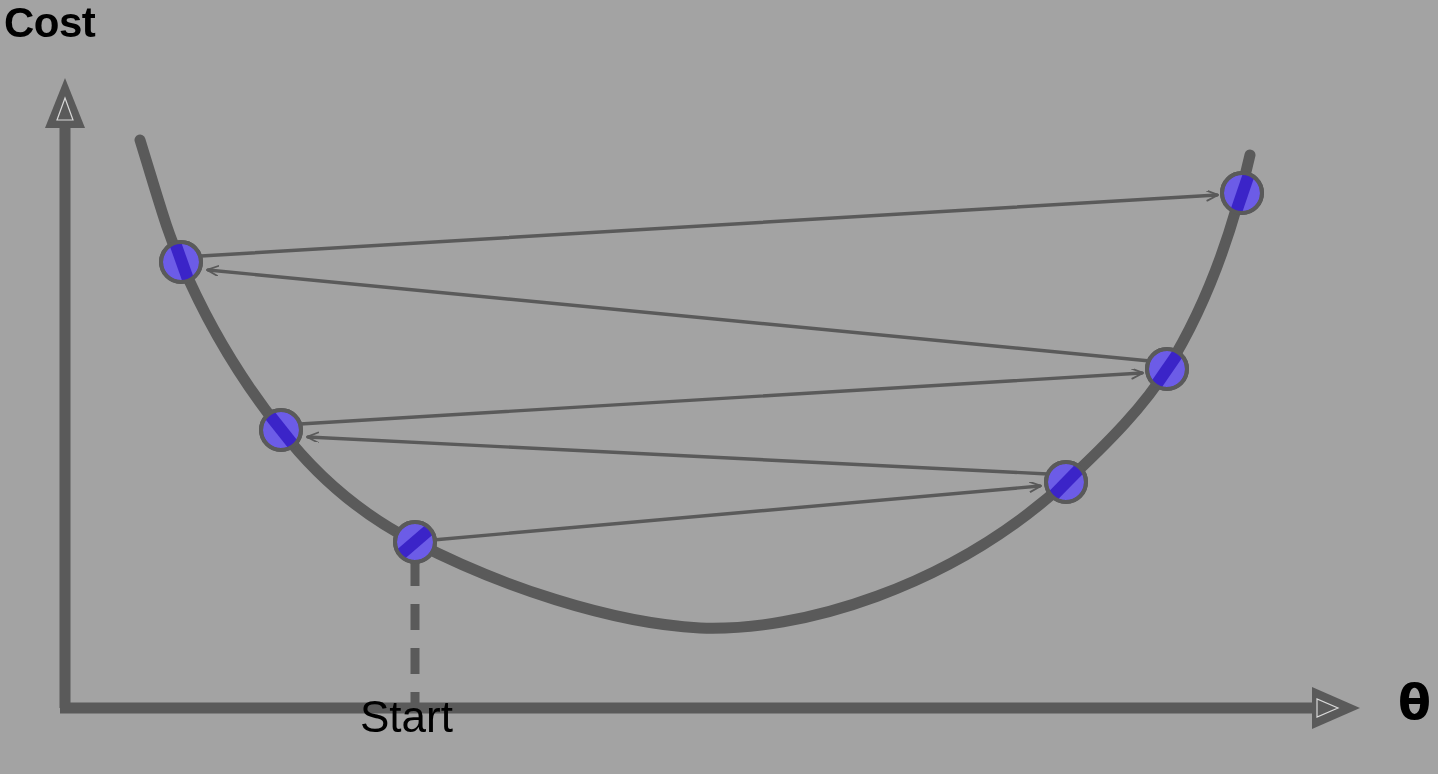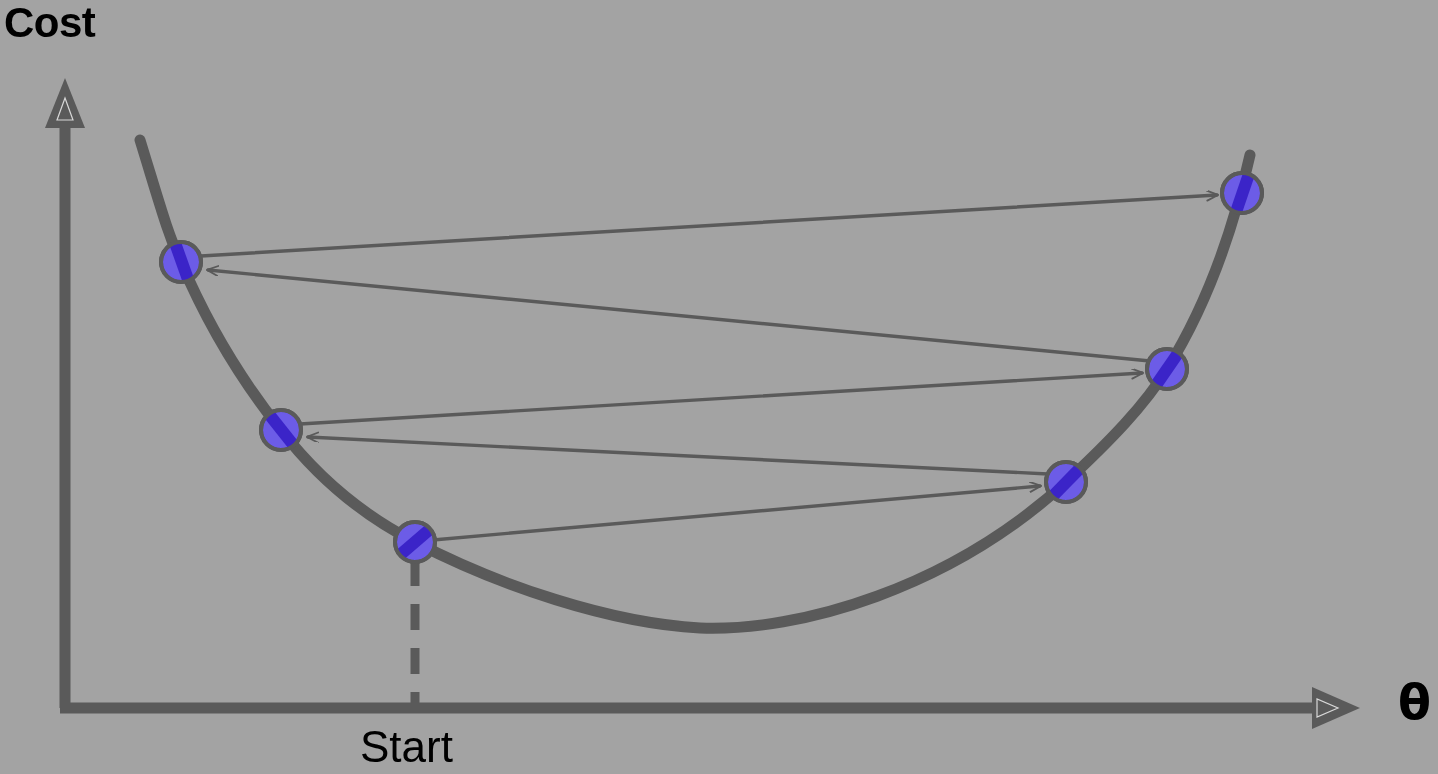--- a/index.html
+++ b/index.html
@@ -39,21 +39,21 @@
   }
   #theta-label {
     left: 1398px;
     top: 678px;
     font-size: 48px;
     font-family: "DejaVu Sans", sans-serif;
   }
   #start-label {
     position: absolute;
     left: 360px;
-    top: 722px;
+    top: 692px;
     font-size: 44px;
     color: #000000;
     font-weight: normal;
     white-space: nowrap;
     font-family: "Liberation Sans", sans-serif;
   }
 </style>
 </head>
 <body>
 

